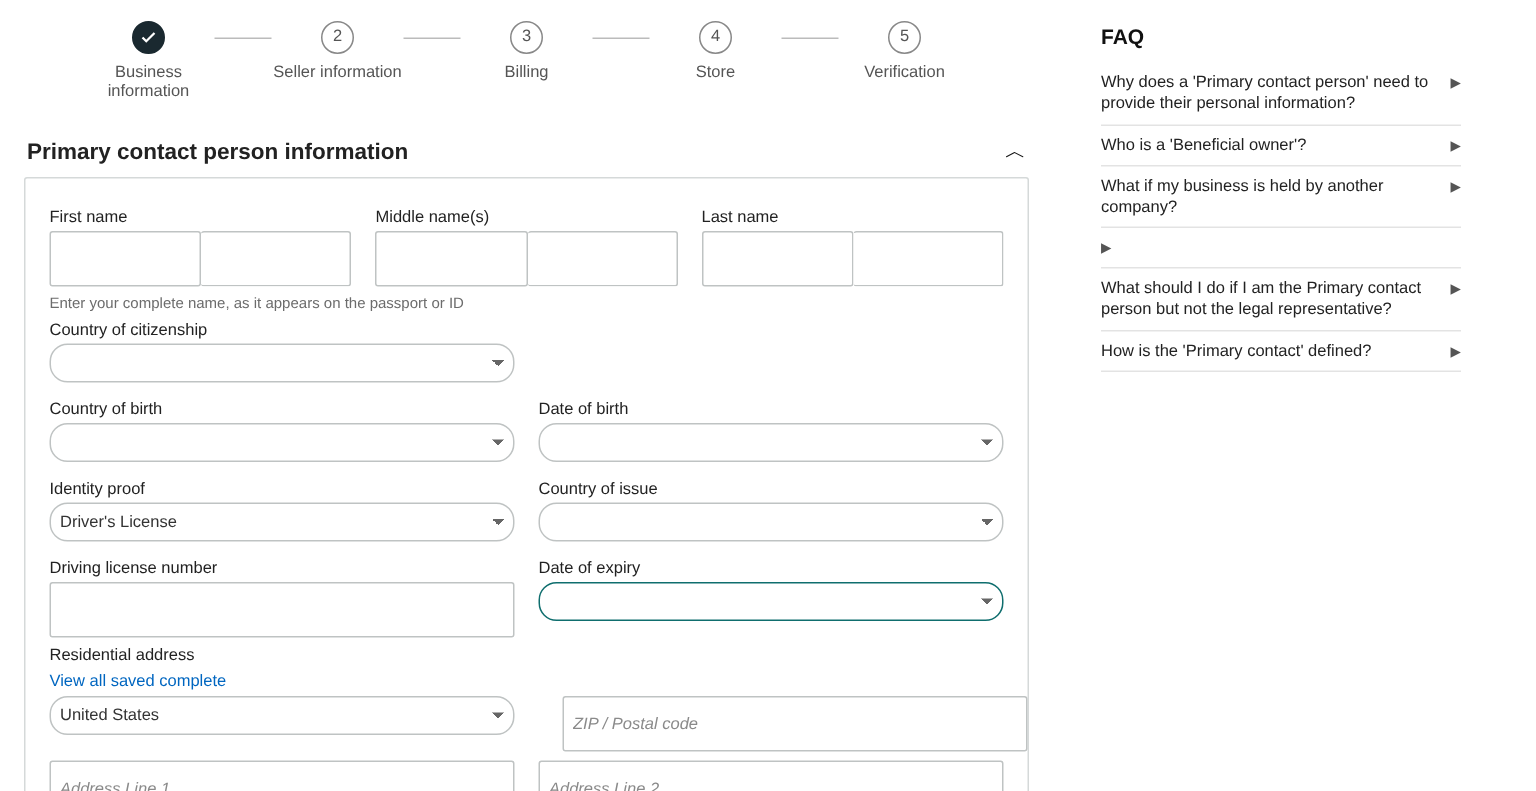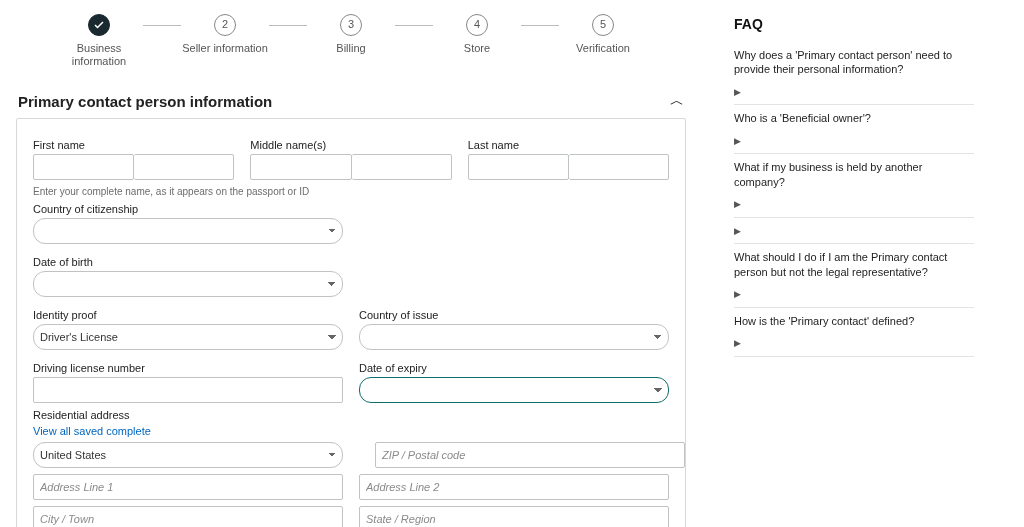--- a/index.html
+++ b/index.html
@@ -109,21 +109,21 @@
   }
   .link-small { font-size: 11px; color: var(--link-blue); cursor: pointer; }
 
   
   .row-inputs { display: flex; gap: 0; }
   .row-inputs > .txt { flex:1 1 0; }
   .row-inputs > .txt + .txt { border-left: none; }
 
   .txt {
     width: 100%;
-    height: 26px;
+    height: 37px;
     border: 1px solid #bfc3c3;
     padding: 0 6px;
     font-size: 11px;
     color: #333;
     background: #fff;
     border-radius: 2px;
   }
   .txt::placeholder { color: #8a8a8a; font-style: italic; }
   .sel {
     width: 100%;
@@ -148,21 +148,20 @@
     display: flex;
     justify-content: space-between;
     align-items: flex-start;
     gap: 8px;
     font-size: 11px;
     color: #222;
     padding: 6px 0;
     border-bottom: 1px solid #e3e3e3;
     cursor: pointer;
     line-height: 1.3;
-    flex-direction: column;
   }
   .faq-item .tri { font-size: 9px; color: #555; margin-top: 2px; }
   .faq-question { flex: 1 1 0; }
 </style>
 </head>
 <body>
 
 <div class="page">
 
   <div class="left-col">
@@ -235,20 +234,24 @@
       <span class="field-label">Country of citizenship</span>
       <div class="row">
         <div class="cell half">
           <select class="sel"><option></option></select>
         </div>
       </div>
 
       
       <div class="row">
         <div class="cell half">
+          <span class="field-label">Country of birth</span>
+          <select class="sel"><option></option></select>
+        </div>
+        <div class="cell half">
           <span class="field-label">Date of birth</span>
           <select class="sel"><option></option></select>
         </div>
       </div>
 
       
       <div class="row">
         <div class="cell half">
           <span class="field-label">Identity proof</span>
           <select class="sel">

